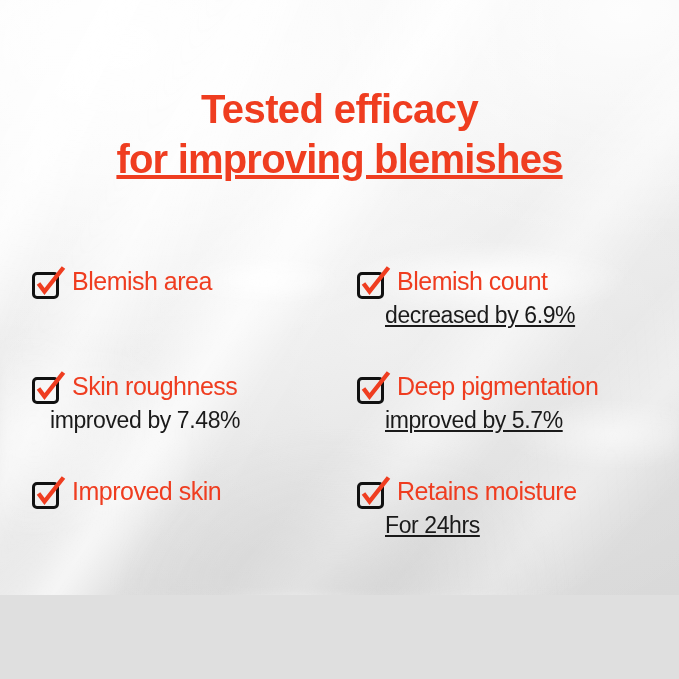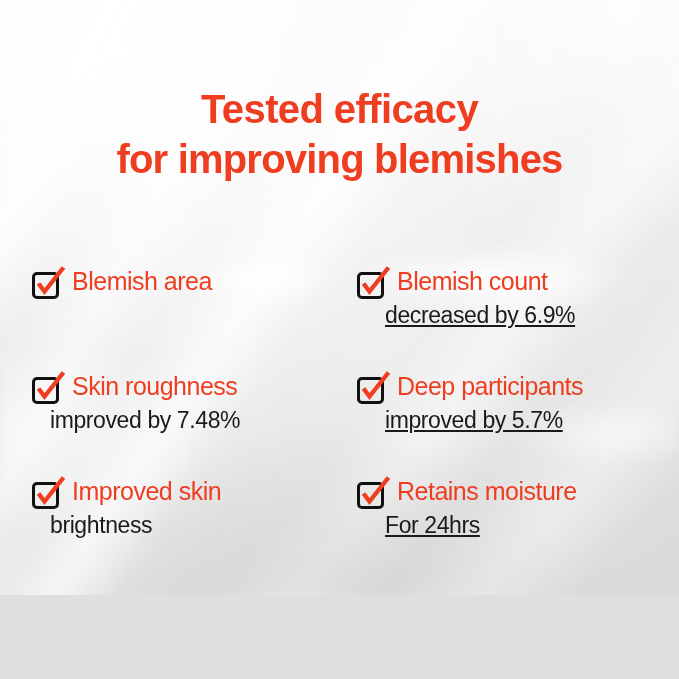--- a/index.html
+++ b/index.html
@@ -96,21 +96,21 @@
     left: 0;
     right: 0;
     top: 84px;
     text-align: center;
     color: #ef3d20;
     font-weight: bold;
     font-size: 40px;
     line-height: 50px;
     letter-spacing: -0.6px;
   }
-  .headline .l2 { letter-spacing: -0.8px; }
+  .headline .l2 { letter-spacing: -0.8px; text-decoration: underline; }
 
   .grid {
     position: absolute;
     left: 32px;
     top: 266px;
     width: 615px;
     display: grid;
     grid-template-columns: 325px 290px;
     grid-template-rows: 105px 105px auto;
   }
@@ -236,35 +236,34 @@
       </div>
 
       <div class="item col-right">
         <div class="checkbox">
           <div class="box"></div>
           <svg class="tick" viewBox="0 0 34 34" fill="none" xmlns="http://www.w3.org/2000/svg">
             <path d="M5.5 18.5 L11.5 26.5 L30.5 2.5" stroke="#ef3d20" stroke-width="4.4" stroke-linecap="butt" stroke-linejoin="miter"></path>
           </svg>
         </div>
         <div class="labels">
-          <div class="title">Deep participants</div>
+          <div class="title">Deep pigmentation</div>
           <div class="sub">improved by 5.7%</div>
         </div>
       </div>
 
       <div class="item col-left">
         <div class="checkbox">
           <div class="box"></div>
           <svg class="tick" viewBox="0 0 34 34" fill="none" xmlns="http://www.w3.org/2000/svg">
             <path d="M5.5 18.5 L11.5 26.5 L30.5 2.5" stroke="#ef3d20" stroke-width="4.4" stroke-linecap="butt" stroke-linejoin="miter"></path>
           </svg>
         </div>
         <div class="labels">
           <div class="title">Improved skin</div>
-          <div class="sub">brightness</div>
         </div>
       </div>
 
       <div class="item col-right">
         <div class="checkbox">
           <div class="box"></div>
           <svg class="tick" viewBox="0 0 34 34" fill="none" xmlns="http://www.w3.org/2000/svg">
             <path d="M5.5 18.5 L11.5 26.5 L30.5 2.5" stroke="#ef3d20" stroke-width="4.4" stroke-linecap="butt" stroke-linejoin="miter"></path>
           </svg>
         </div>

